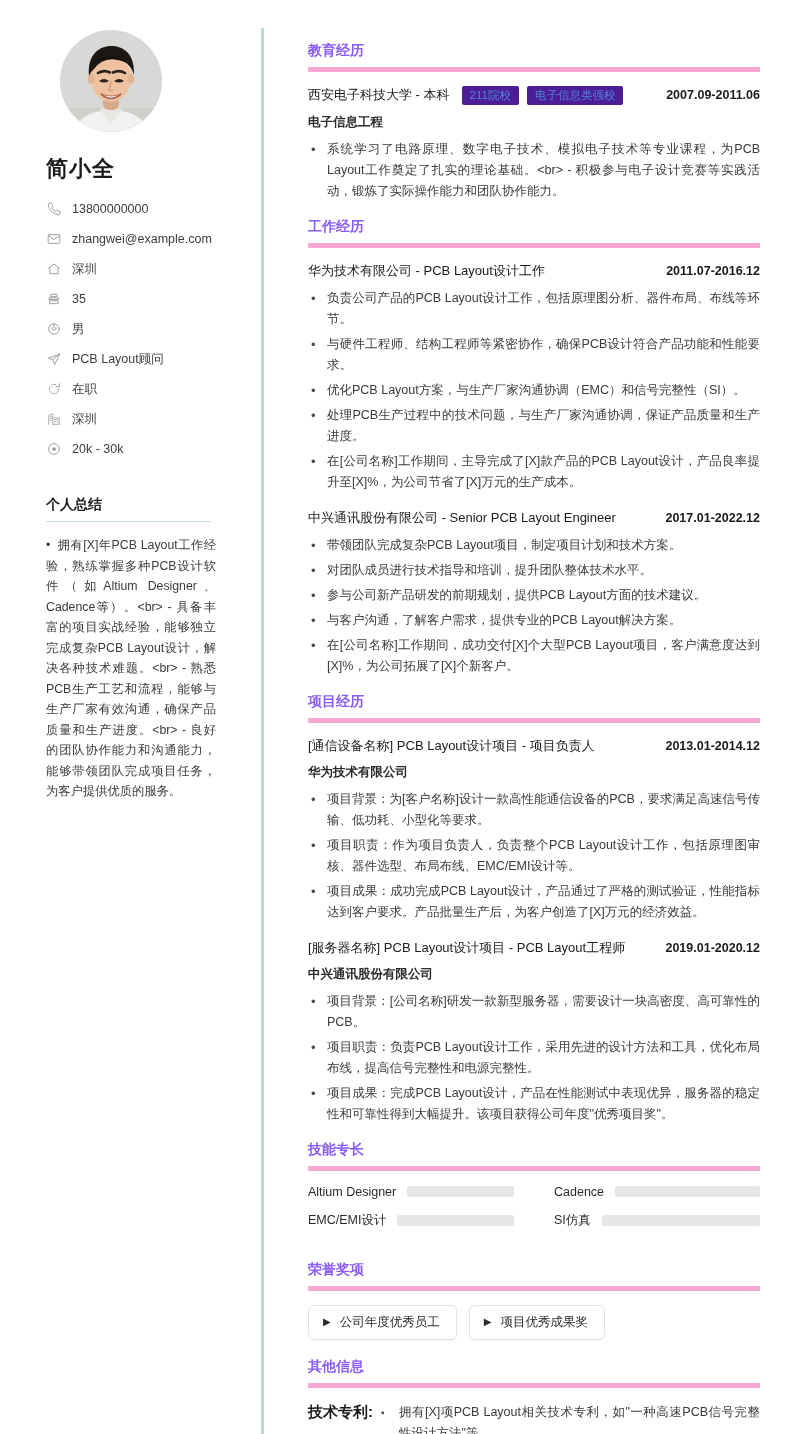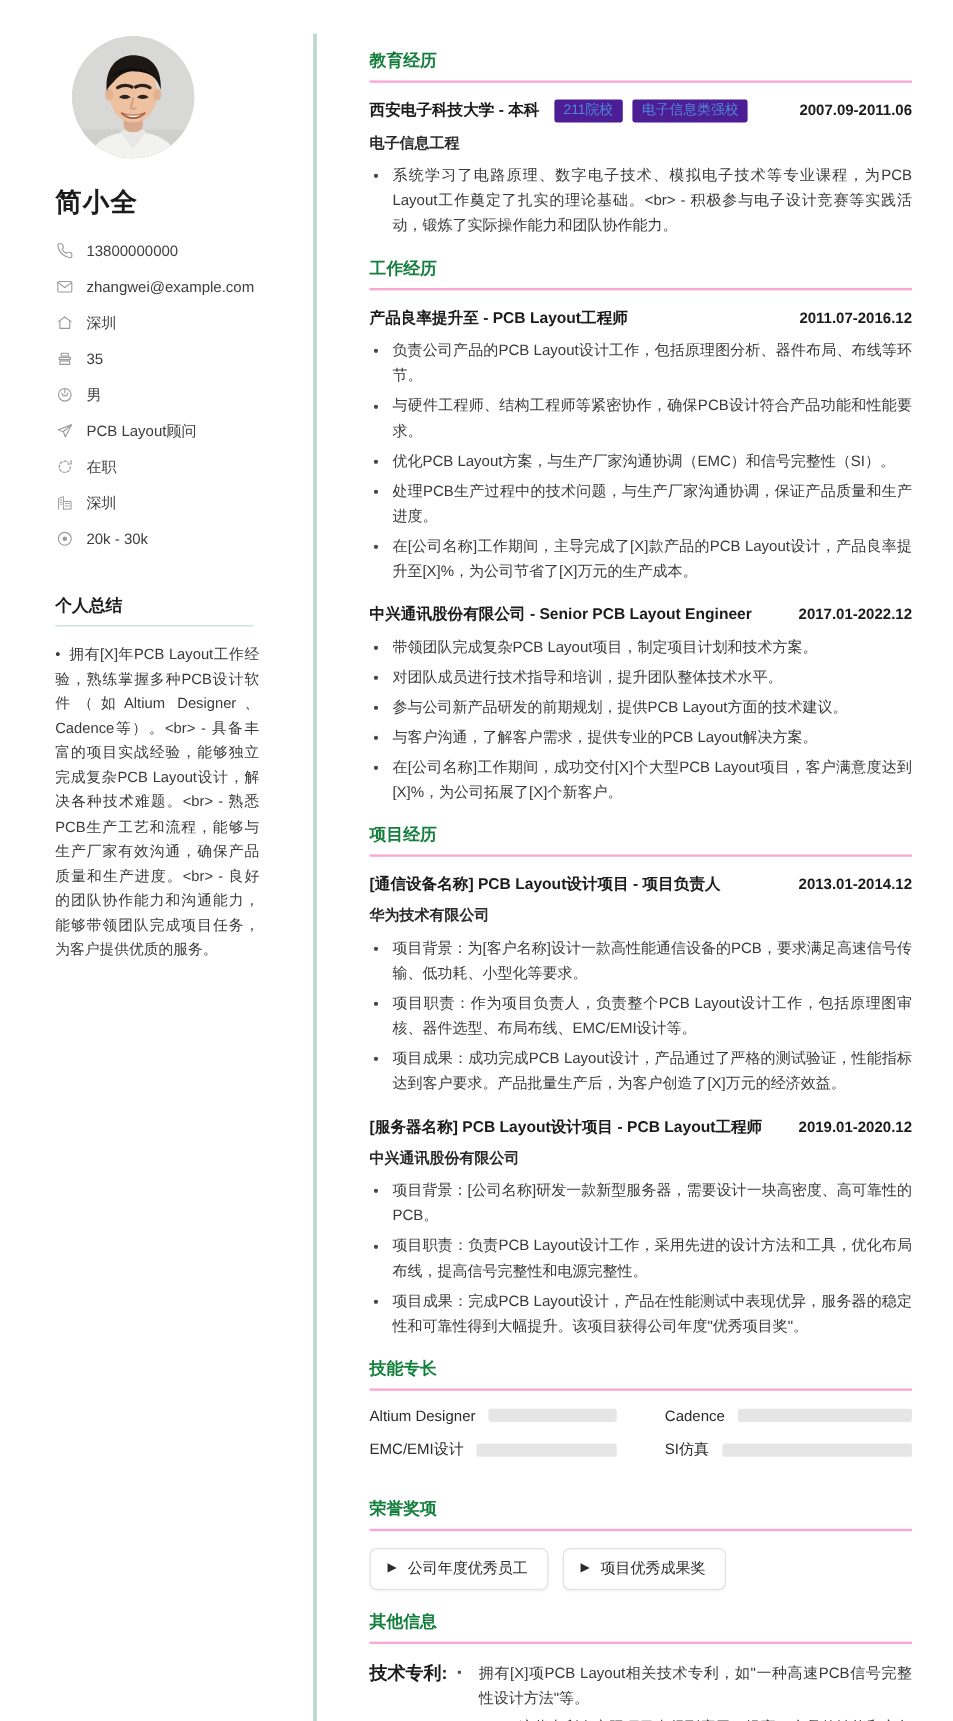--- a/index.html
+++ b/index.html
@@ -90,41 +90,41 @@
 
   
   .main {
     flex: 1 1 auto;
     padding: 30px 34px 24px 44px;
   }
   .section { margin-bottom: 6px; }
   .section-head {
     font-size: 14px;
     font-weight: bold;
-    color: #15803d;
+    color: #8b5cf6;
     padding-bottom: 7px;
-    border-bottom: 2px solid #f9a8d4;
+    border-bottom: 5px solid #f9a8d4;
     margin-bottom: 14px;
   }
   .entry { margin-bottom: 16px; }
   .entry-row {
     display: flex;
     align-items: baseline;
     justify-content: space-between;
     gap: 10px;
   }
   .entry-left {
     display:flex;
     align-items:center;
     flex-wrap: wrap;
     gap: 0px;
   }
   .entry-title {
     font-size: 13px;
-    font-weight: bold;
+    font-weight: normal;
     color: #1b1b1b;
     white-space: nowrap;
   }
   .entry-date {
     font-size: 12.5px;
     font-weight: bold;
     color: #1b1b1b;
     white-space: nowrap;
     flex: 0 0 auto;
   }
@@ -400,21 +400,21 @@
           <li>系统学习了电路原理、数字电子技术、模拟电子技术等专业课程，为PCB Layout工作奠定了扎实的理论基础。&lt;br&gt; - 积极参与电子设计竞赛等实践活动，锻炼了实际操作能力和团队协作能力。</li>
         </ul>
       </div>
     </section>
 
     <section class="section">
       <h2 class="section-head">工作经历</h2>
 
       <div class="entry">
         <div class="entry-row">
-          <span class="entry-title">产品良率提升至 - PCB Layout工程师</span>
+          <span class="entry-title">华为技术有限公司 - PCB Layout设计工作</span>
           <span class="entry-date">2011.07-2016.12</span>
         </div>
         <ul class="bullets">
           <li>负责公司产品的PCB Layout设计工作，包括原理图分析、器件布局、布线等环节。</li>
           <li>与硬件工程师、结构工程师等紧密协作，确保PCB设计符合产品功能和性能要求。</li>
           <li>优化PCB Layout方案，与生产厂家沟通协调（EMC）和信号完整性（SI）。</li>
           <li>处理PCB生产过程中的技术问题，与生产厂家沟通协调，保证产品质量和生产进度。</li>
           <li>在[公司名称]工作期间，主导完成了[X]款产品的PCB Layout设计，产品良率提升至[X]%，为公司节省了[X]万元的生产成本。</li>
         </ul>
       </div>

